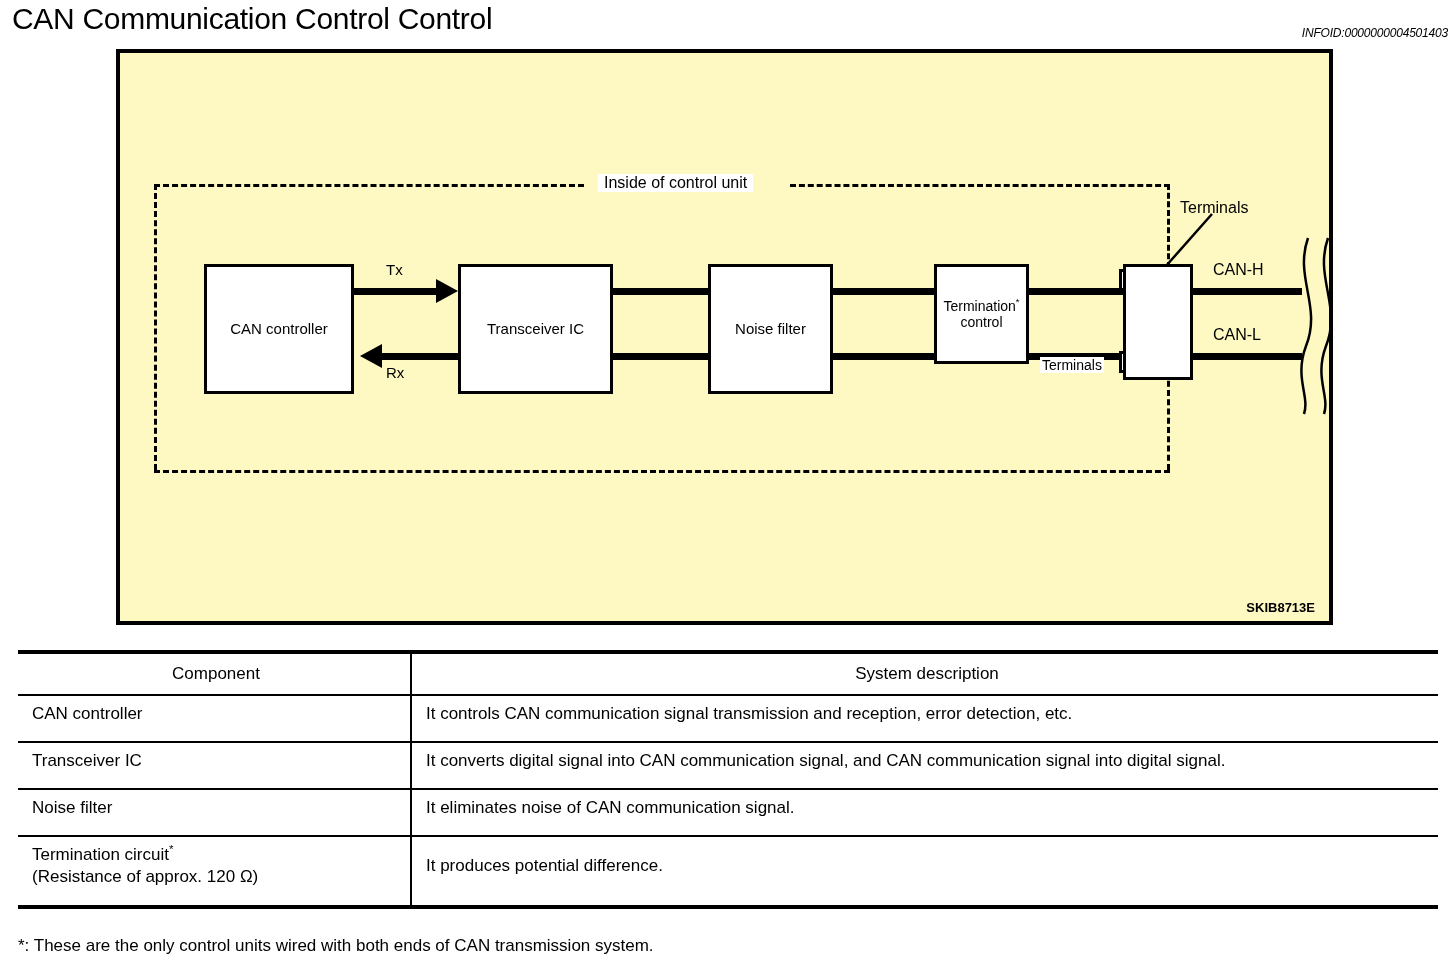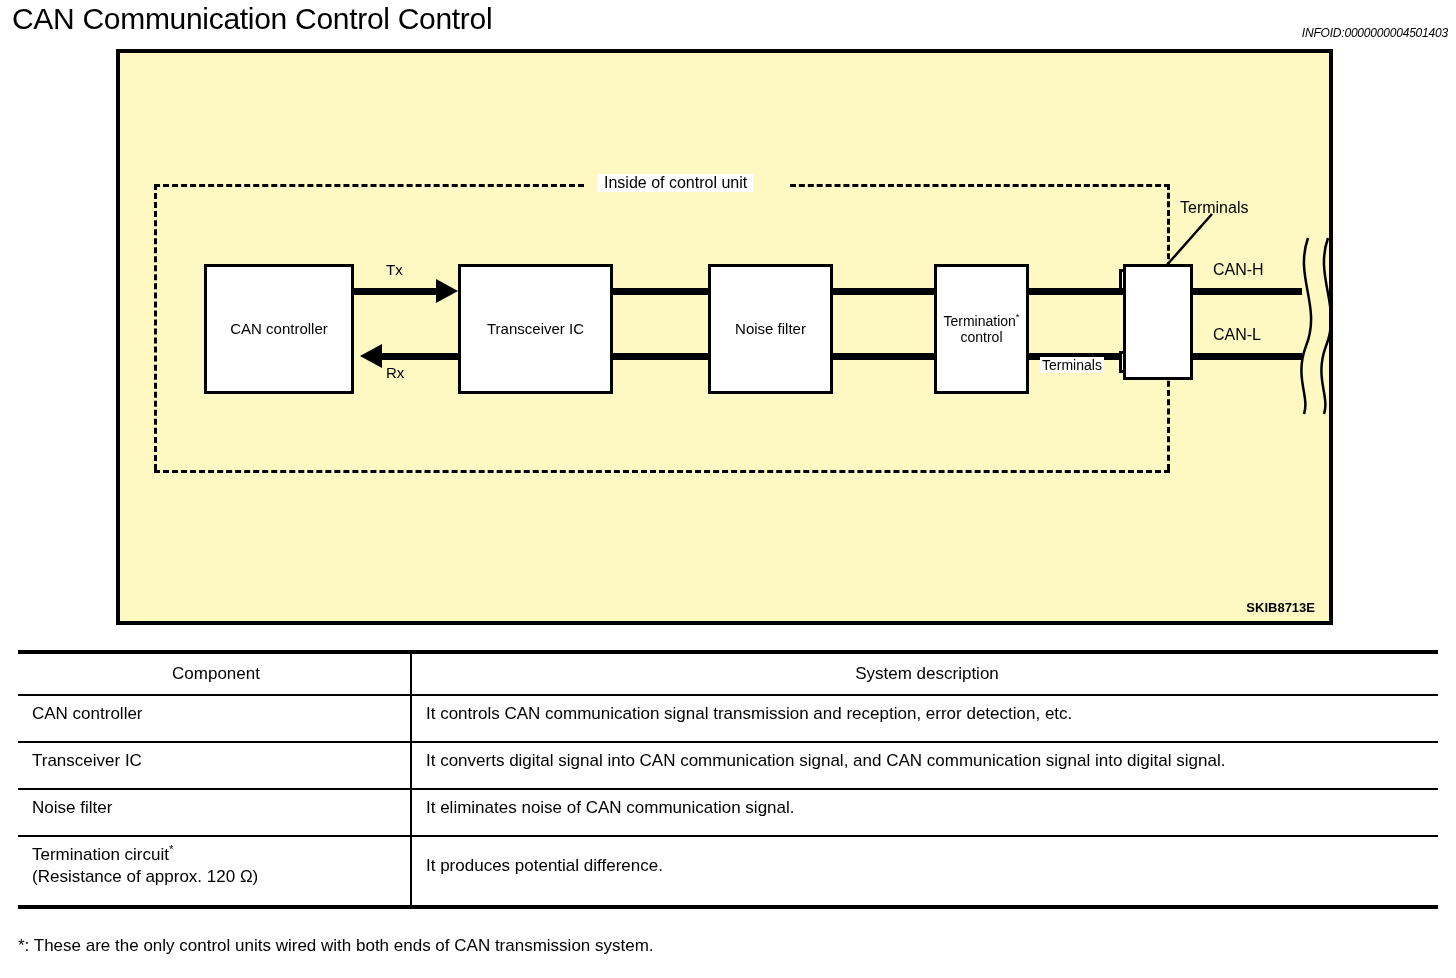--- a/index.html
+++ b/index.html
@@ -242,21 +242,21 @@
     <div class="bus" style="left:491px; top:235px; width:99px;"></div>
     <div class="bus" style="left:491px; top:300px; width:99px;"></div>
 
     <div class="box" style="left:588px; top:211px; width:125px; height:130px;">
       <span>Noise filter</span>
     </div>
 
     <div class="bus" style="left:711px; top:235px; width:105px;"></div>
     <div class="bus" style="left:711px; top:300px; width:105px;"></div>
 
-    <div class="box small" style="left:814px; top:211px; width:95px; height:130px;">
+    <div class="box small" style="left:814px; top:211px; width:95px; height:100px;">
       <span style="display:block;">
         <span>Termination</span><span class="sup">*</span><br>
         <span>control</span>
       </span>
     </div>
 
     <div class="bus" style="left:907px; top:235px; width:100px;"></div>
     <div class="bus" style="left:907px; top:300px; width:100px;"></div>
 
     <div class="plain-label" style="left:920px; top:260px;margin-top:44px;">Terminals</div>

